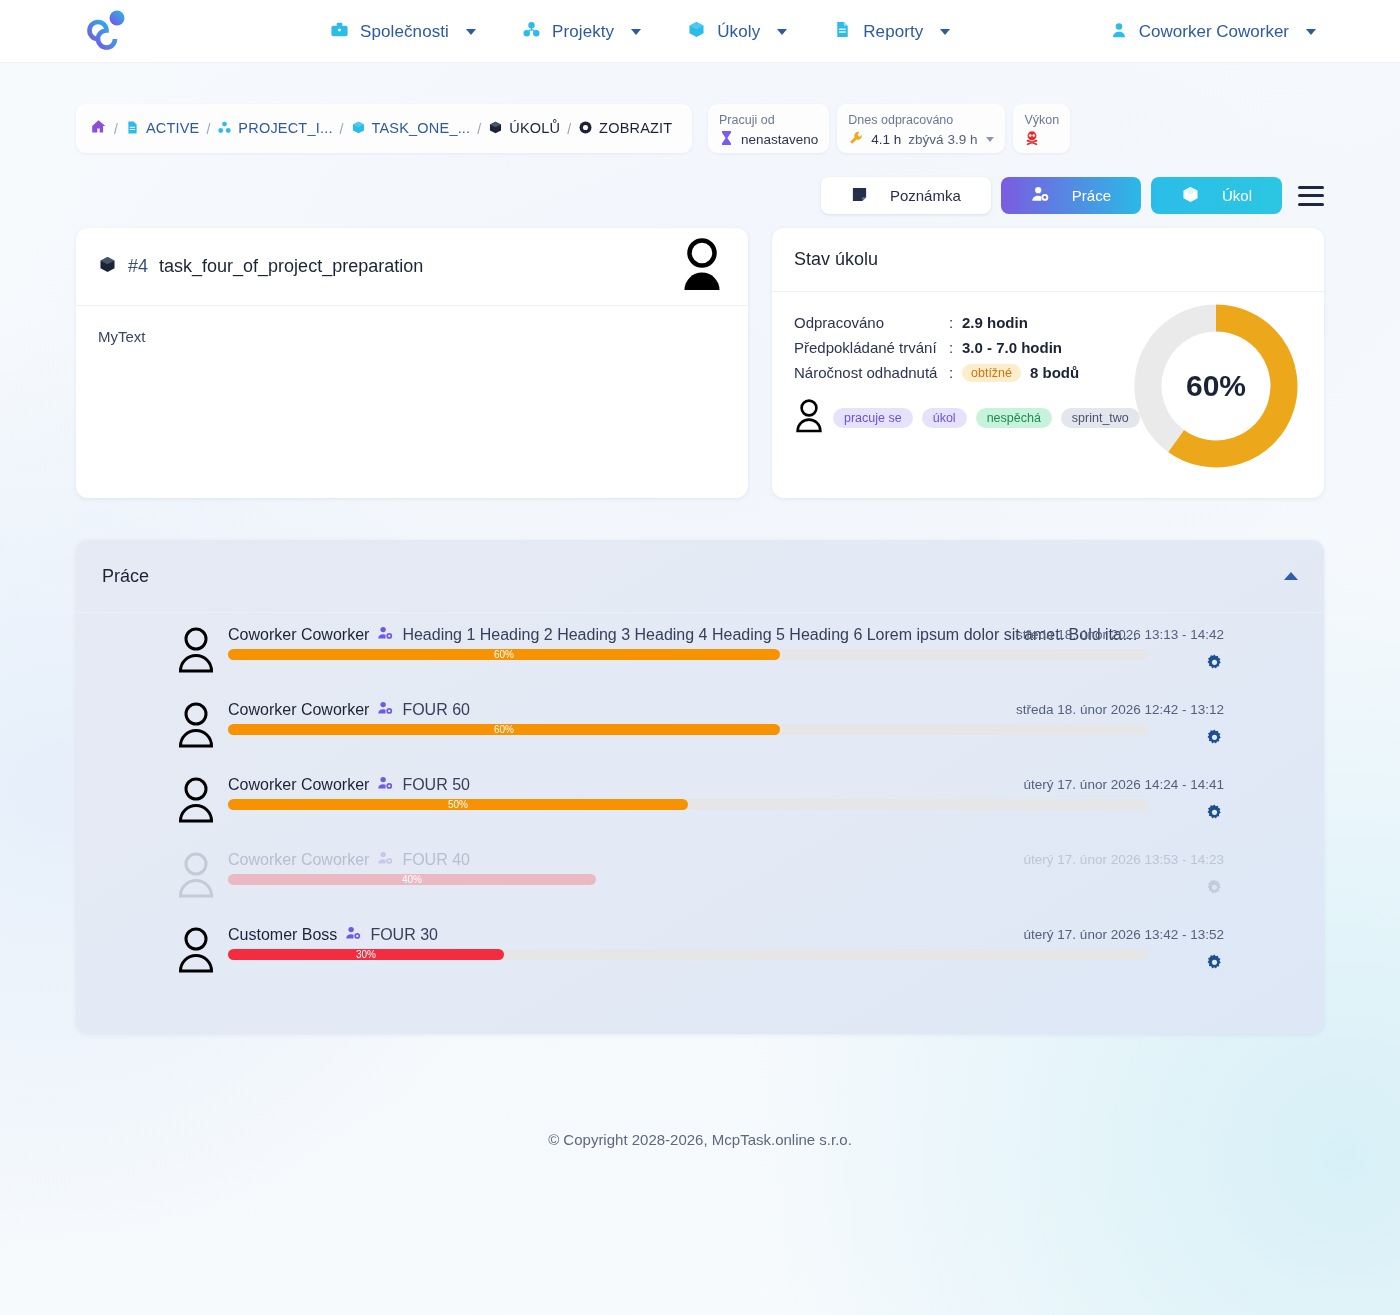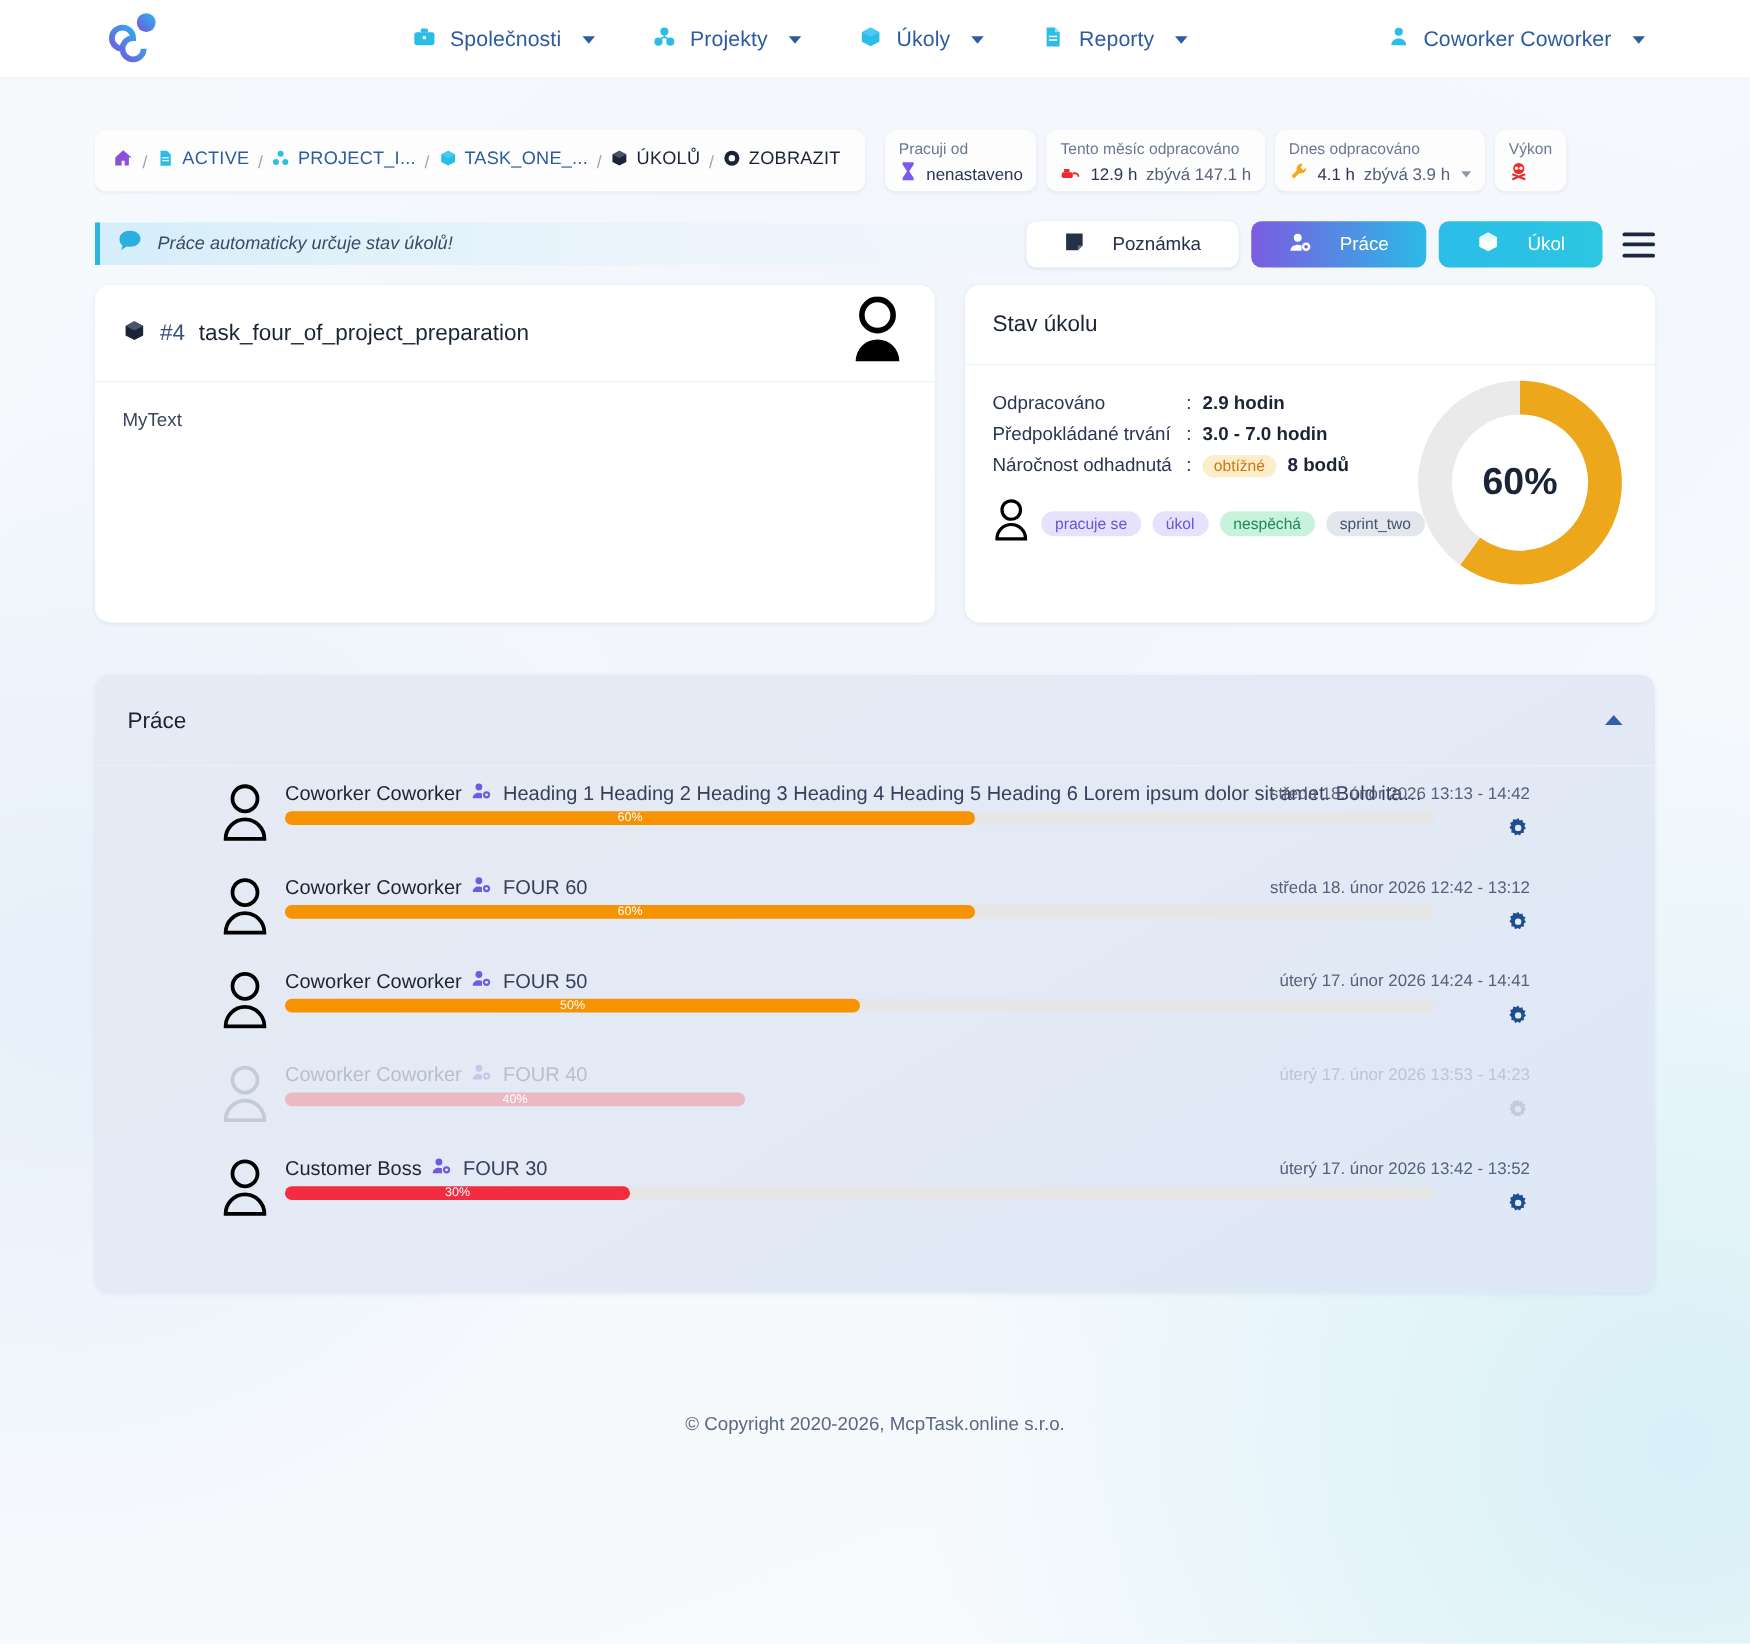--- a/index.html
+++ b/index.html
@@ -271,34 +271,20 @@
       <span class="row">
         <span>
           <svg width="15" height="16" viewBox="0 0 16 18">
               <path d="M3 1h10v2l-4 6 4 6v2H3v-2l4-6-4-6z" fill="#7a5af0"></path>
             </svg>
         </span>
         <span class="v1">nenastaveno</span>
       </span>
     </div>
 
-    <div class="statcard">
-      <span class="cap">Tento měsíc odpracováno</span>
-      <span class="row">
-        <span>
-          <svg width="17" height="16" viewBox="0 0 18 18">
-              <rect x="1" y="10" width="10" height="5" rx="1.4" fill="#ec2a2a"></rect>
-              <rect x="3" y="7" width="5" height="3" fill="#ec2a2a"></rect>
-              <path d="M11 11 q5 -1 5 3" stroke="#ec2a2a" stroke-width="1.7" fill="none"></path>
-            </svg>
-        </span>
-        <span class="v1">12.9 h</span>
-        <span class="v2">zbývá 147.1 h</span>
-      </span>
-    </div>
 
 
     <div class="statcard">
       <span class="cap">Dnes odpracováno</span>
       <span class="row">
         <span>
           <svg width="16" height="16" viewBox="0 0 18 18">
               <path d="M12.5 2.2a4.6 4.6 0 0 0-5.2 6.1L2.4 13.2l2.3 2.3 4.9-4.9a4.6 4.6 0 0 0 6.1-5.2l-2.6 2.6-2.3-2.3z" fill="#f3a81c"></path>
             </svg>
         </span>
@@ -317,28 +303,20 @@
               <circle cx="7" cy="6.3" r="1.5" fill="#fff"></circle>
               <circle cx="11" cy="6.3" r="1.5" fill="#fff"></circle>
               <path d="M4 12 L14 16 M14 12 L4 16" stroke="#ec2a2a" stroke-width="2" stroke-linecap="round"></path>
             </svg>
         </span>
 
       </span>
     </div>
   </div>
 
-  <div class="infobar">
-    <span>
-      <svg width="20" height="19" viewBox="0 0 20 19">
-          <path d="M10 1.6c4.8 0 8.4 2.8 8.4 6.4S14.8 14.4 10 14.4c-.9 0-1.8-.1-2.6-.3L3 17l1-3.7C2.3 12.1 1.6 10.4 1.6 8 1.6 4.4 5.2 1.6 10 1.6z" fill="#2cafe0"></path>
-        </svg>
-    </span>
-    <span class="txt">Práce automaticky určuje stav úkolů!</span>
-  </div>
 
   <div class="actions">
     <div class="btn btn-note">
       <span>
         <svg width="17" height="17" viewBox="0 0 18 18">
             <path d="M2 2h14v10l-4 4H2z" fill="#27304a"></path>
             <path d="M12 16v-4h4z" fill="#6c7490"></path>
           </svg>
       </span>
       <span>Poznámka</span>
@@ -601,14 +579,14 @@
       </span>
       <span class="bar">
         <span class="fill" style="width:276px;background:#f32d3f;">
           <span>30%</span>
         </span>
       </span>
         </div>
       </div>
   </div>
 
-  <div class="footer">© Copyright 2020-2026, McpTask.online s.r.o.</div>
+  <div class="footer">© Copyright 2028-2026, McpTask.online s.r.o.</div>
 </div>
 
 </body></html>

